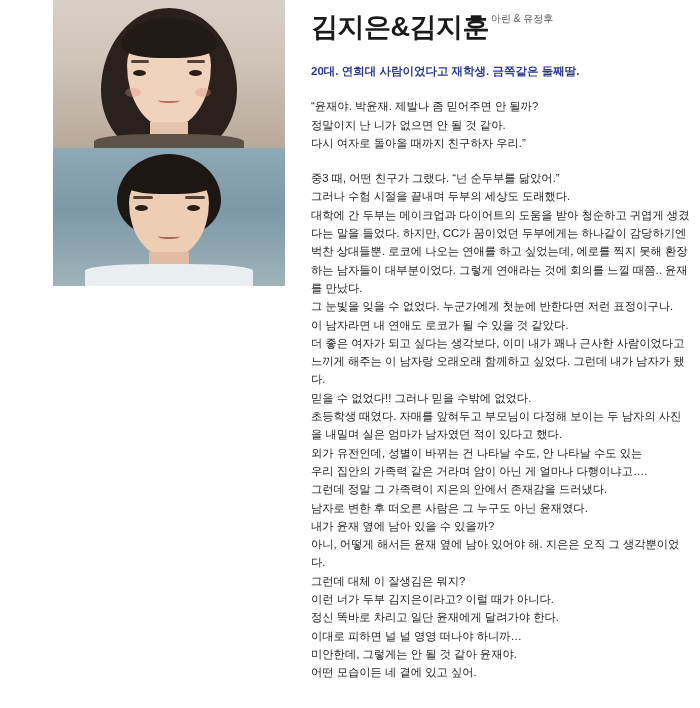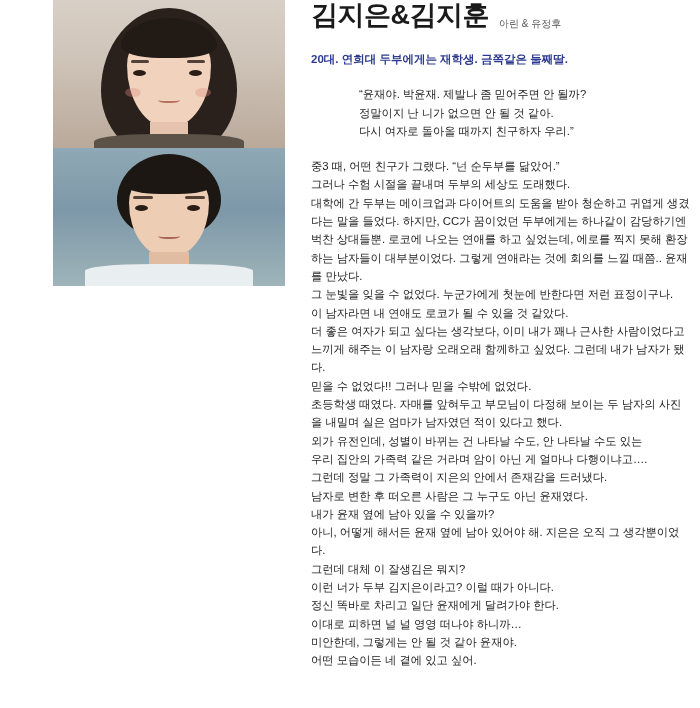--- a/index.html
+++ b/index.html
@@ -95,23 +95,23 @@
   
   .text-column {
     position: absolute;
     left: 311px;
     top: 0;
     width: 389px;
     padding-right: 8px;
   }
   .title-row {
     display: flex;
-    align-items: flex-end;
-    gap: 10px;
-    margin-top: 0;
+    align-items: flex-start;
+    gap: 2px;
+    margin-top: 12px;
   }
   .title-main {
     font-size: 27px;
     font-weight: bold;
     color: #1a1a1a;
     letter-spacing: -0.5px;
     line-height: 1.15;
   }
   .title-sub {
     font-size: 10px;
@@ -125,21 +125,21 @@
     color: #2b3a8f;
     line-height: 1.5;
   }
   .body-block {
     margin-top: 17px;
     font-size: 11.3px;
     color: #1c1c1c;
     line-height: 1.62;
     white-space: pre-line;
   }
-  .body-block.quote { color: #1c1c1c; margin-left: 48px; }
+  .body-block.quote { color: #1c1c1c; }
 </style>
 </head>
 <body>
 
 <div id="page">
 
   <div class="photo-column">
 
     <div class="photo photo-top">
       <div class="p-hairback" style="top:8px; width:136px; height:150px;"></div>
@@ -170,21 +170,21 @@
     </div>
 
   </div>
 
   <div class="text-column">
     <div class="title-row">
       <div class="title-main">김지은&amp;김지훈</div>
       <div class="title-sub">아린 &amp; 유정후</div>
     </div>
 
-    <div class="subtitle">20대. 연희대 두부에게는 재학생. 금쪽같은 둘째딸.</div>
+    <div class="subtitle">20대. 연희대 사람이었다고 재학생. 금쪽같은 둘째딸.</div>
 
     <div class="body-block quote">“윤재야. 박윤재. 제발나 좀 믿어주면 안 될까?
 정말이지 난 니가 없으면 안 될 것 같아.
 다시 여자로 돌아올 때까지 친구하자 우리.”</div>
 
     <div class="body-block">중3 때, 어떤 친구가 그랬다. “넌 순두부를 닮았어.”
 그러나 수험 시절을 끝내며 두부의 세상도 도래했다.
 대학에 간 두부는 메이크업과 다이어트의 도움을 받아 청순하고 귀엽게 생겼다는 말을 들었다. 하지만, CC가 꿈이었던 두부에게는 하나같이 감당하기엔 벅찬 상대들뿐. 로코에 나오는 연애를 하고 싶었는데, 에로를 찍지 못해 환장하는 남자들이 대부분이었다. 그렇게 연애라는 것에 회의를 느낄 때쯤.. 윤재를 만났다.
 그 눈빛을 잊을 수 없었다. 누군가에게 첫눈에 반한다면 저런 표정이구나.
 이 남자라면 내 연애도 로코가 될 수 있을 것 같았다.

